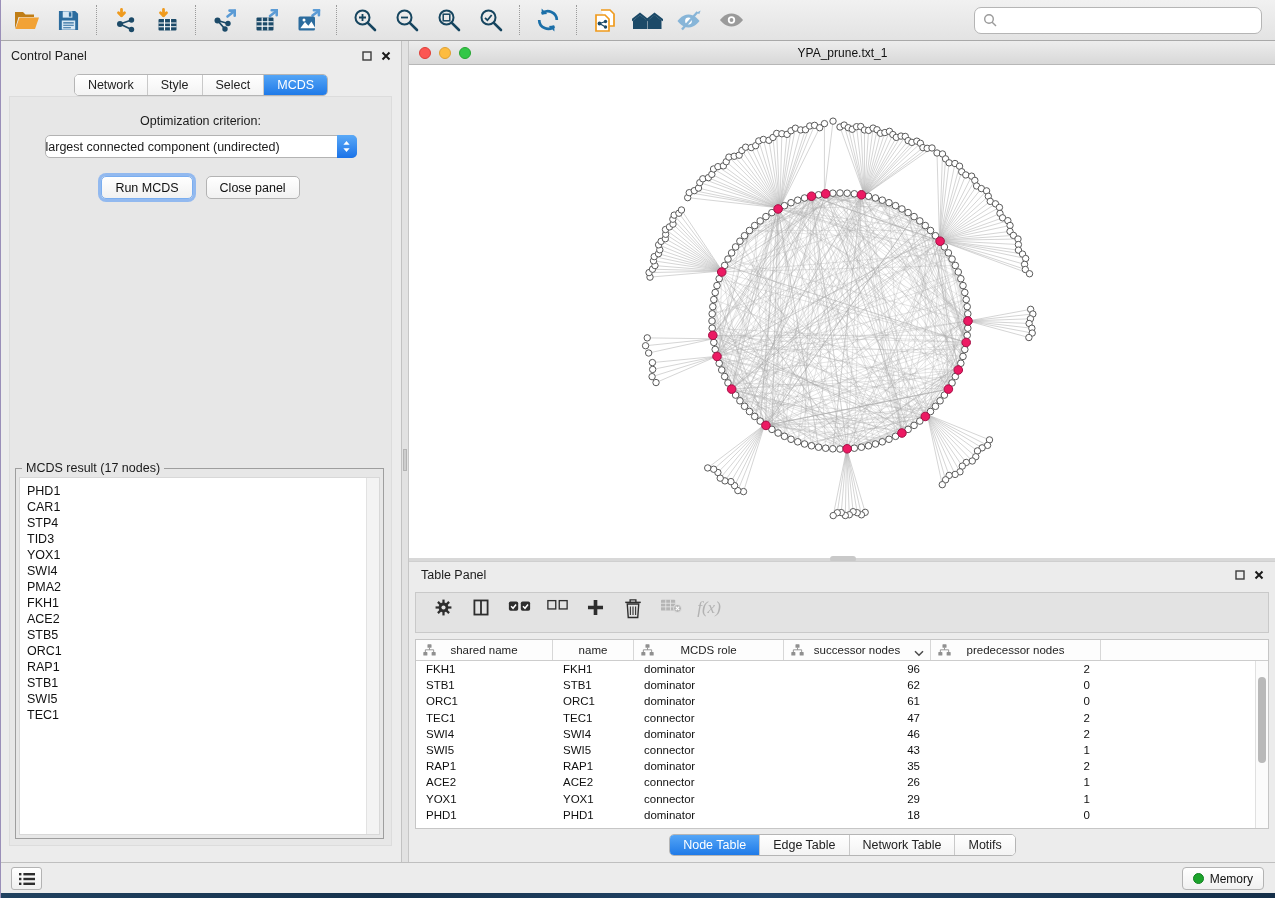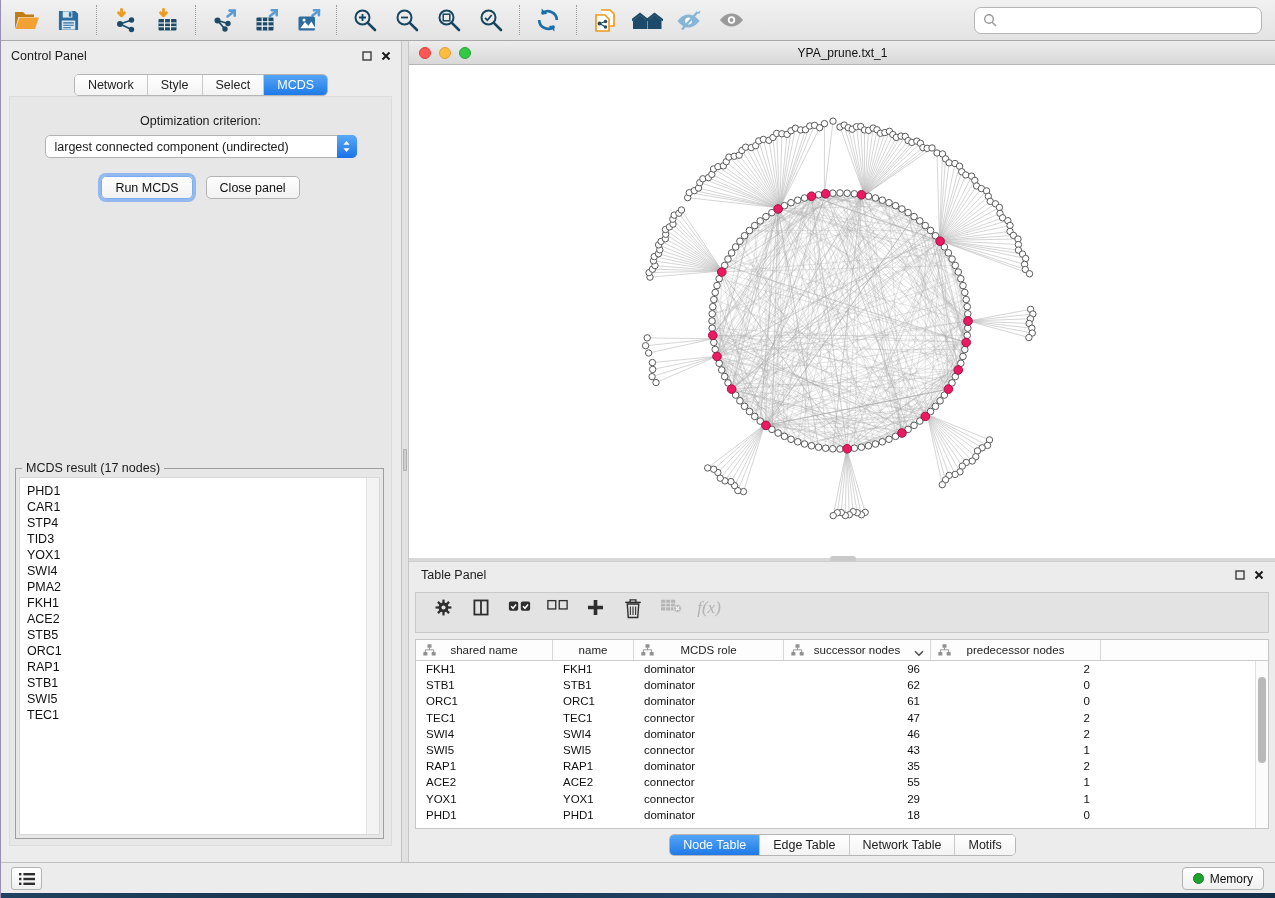--- a/index.html
+++ b/index.html
@@ -29,21 +29,21 @@
   .control-panel{position:absolute;left:0;top:41px;width:401px;height:821px;background:#ececec;
                  border-right:1px solid #c2c2c2;}
   .cp-titlerow{position:absolute;left:10px;top:8px;right:10px;display:flex;align-items:center;}
   .panel-title{font-size:12.5px;color:#1c1c1c;}
   .cp-tabs{position:absolute;top:33px;left:0;right:0;text-align:center;}
   .cp-content{position:absolute;left:8px;right:9px;top:55px;bottom:16px;background:#e7e7e7;
               border:1px solid #dcdcdc;}
   .opt-label{text-align:center;margin-top:17px;font-size:12.5px;}
   .criterion{margin:7px auto 0;width:312px;height:23px;background:#fff;border:1px solid #b3b3b3;
              border-radius:5px;display:flex;align-items:center;position:relative;}
-  .criterion .val{flex:1;font-size:12.5px;padding-left:9px;white-space:nowrap;overflow:hidden;}
+  .criterion .val{flex:1;font-size:12.5px;white-space:nowrap;overflow:hidden;}
   .stepper{width:20px;height:23px;margin:-1px -1px -1px 0;border-radius:0 5px 5px 0;
            background:linear-gradient(#5aa9f7,#1a72e8);display:flex;align-items:center;justify-content:center;}
   .btn-row{display:flex;justify-content:center;gap:13px;margin-top:18px;}
   .mac-btn{height:23px;padding:0 13px;background:linear-gradient(#ffffff,#f1f1f1);
            border:1px solid #b3b3b3;border-radius:5px;font-size:12.5px;font-family:inherit;color:#111;}
   .mac-btn.focused{box-shadow:0 0 0 3px rgba(90,155,245,.6);border-color:#7aaef0;}
   .result-box{position:absolute;left:5px;right:7px;top:371px;bottom:6px;border:1px solid #9e9e9e;}
   .result-legend{position:absolute;top:-8px;left:6px;background:#e7e7e7;padding:0 4px;font-size:12.5px;}
   .result-list{position:absolute;left:3px;right:3px;top:8px;bottom:3px;background:#fff;
                border:1px solid #d8d8d8;overflow:hidden;}
@@ -1467,21 +1467,21 @@
             <div class="td" style="width: 137px;">RAP1</div>
             <div class="td" style="width: 81px;">RAP1</div>
             <div class="td" style="width: 150px;">dominator</div>
             <div class="td num" style="width: 147px;">35</div>
             <div class="td num" style="width: 170px;">2</div>
           </div>
           <div class="tr">
             <div class="td" style="width: 137px;">ACE2</div>
             <div class="td" style="width: 81px;">ACE2</div>
             <div class="td" style="width: 150px;">connector</div>
-            <div class="td num" style="width: 147px;">55</div>
+            <div class="td num" style="width: 147px;">26</div>
             <div class="td num" style="width: 170px;">1</div>
           </div>
           <div class="tr">
             <div class="td" style="width: 137px;">YOX1</div>
             <div class="td" style="width: 81px;">YOX1</div>
             <div class="td" style="width: 150px;">connector</div>
             <div class="td num" style="width: 147px;">29</div>
             <div class="td num" style="width: 170px;">1</div>
           </div>
           <div class="tr">

